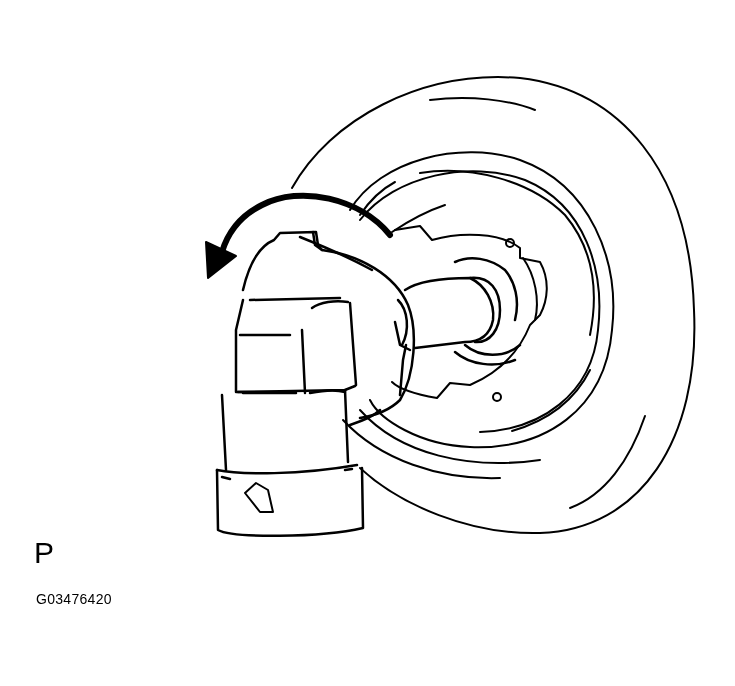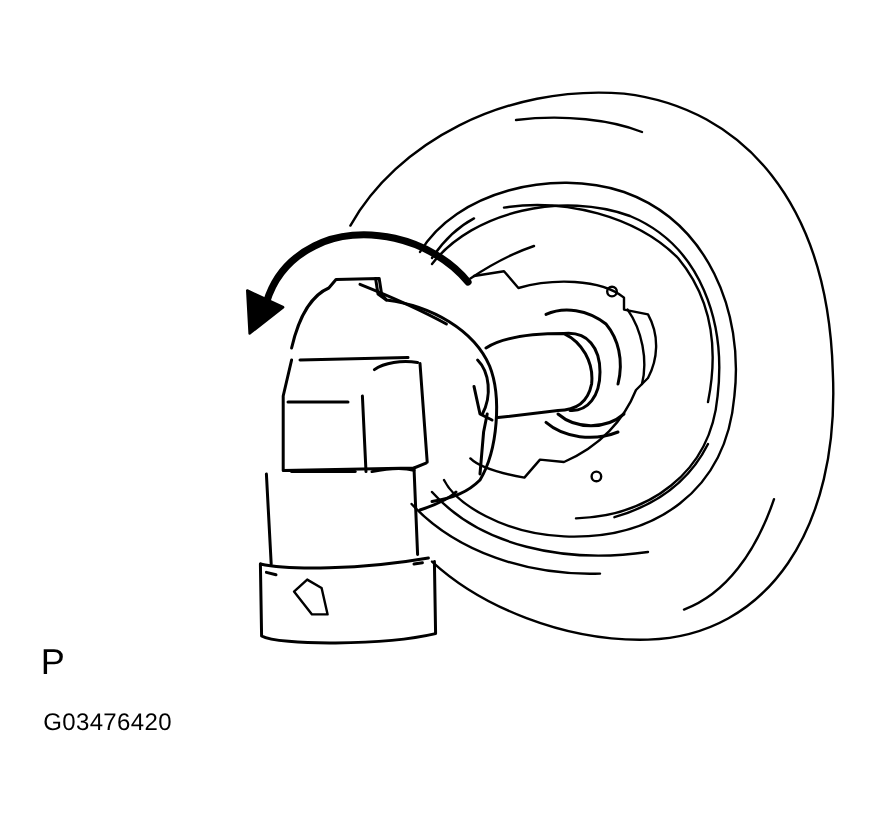--- a/index.html
+++ b/index.html
@@ -5,21 +5,21 @@
     html, body { margin: 0; padding: 0; background: #ffffff; }
     body { width: 735px; height: 686px; position: relative; overflow: hidden; }
     .canvas { position: absolute; left: 0; top: 0; width: 735px; height: 686px; }
     .label-p {
       position: absolute; left: 34px; top: 538px;
       font-family: "Liberation Sans", sans-serif; font-size: 30px; color: #000;
       line-height: 1;
     }
     .figure-id {
       position: absolute; left: 36px; top: 592px;
-      font-family: "Liberation Sans", sans-serif; font-size: 20px; color: #000;
+      font-family: "Liberation Sans", sans-serif; font-size: 14px; color: #000;
       line-height: 1; letter-spacing: 0.3px;
     }
   </style>
 </head>
 <body>
 
 <svg class="canvas" viewBox="0 0 735 686" xmlns="http://www.w3.org/2000/svg">
   <g fill="none" stroke="#000" stroke-linecap="round" stroke-linejoin="round">
 
     <g stroke-width="2">

